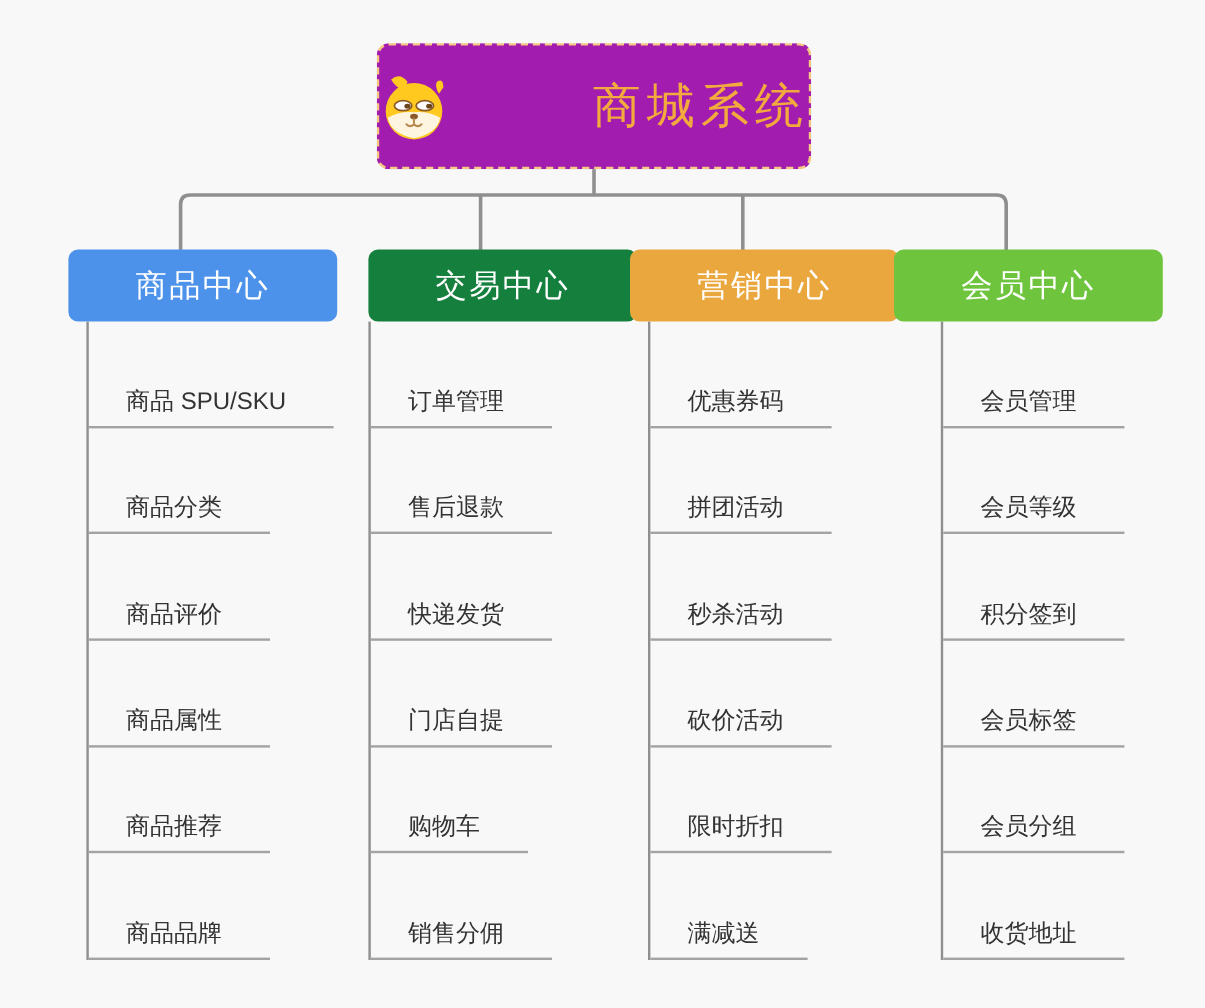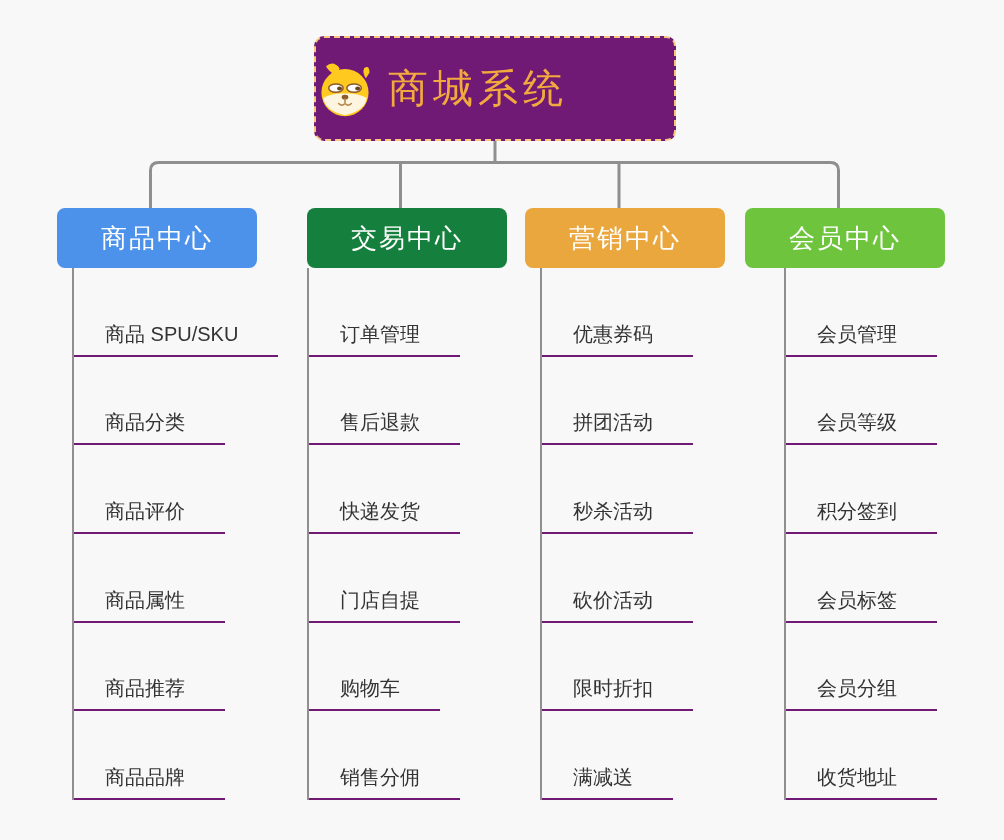--- a/index.html
+++ b/index.html
@@ -11,36 +11,36 @@
   }
   .canvas { position: relative; width: 1004px; height: 840px; }
 
   
   .connectors { position: absolute; left: 0; top: 0; width: 1004px; height: 840px; }
 
   
   .root-node {
     position: absolute; left: 314px; top: 36px;
     width: 362px; height: 105px;
-    background: #701a75;
+    background: #a21caf;
     border: 2px dashed #f6c77f;
     border-radius: 10px;
     box-sizing: border-box;
-    display: flex; align-items: center; justify-content: flex-start;
+    display: flex; align-items: center; justify-content: space-between;
     gap: 14px;
   }
   .root-title {
     font-size: 40px; letter-spacing: 5px;
     color: #f2a93d; white-space: nowrap;
   }
   .root-icon { width: 58px; height: 58px; flex: 0 0 auto; }
 
   
   .branch-box {
-    position: absolute; top: 208px; height: 60px; width: 200px;
+    position: absolute; top: 208px; height: 60px; width: 224px;
     border-radius: 8px;
     display: flex; align-items: center; justify-content: center;
     color: #ffffff; font-size: 26px; letter-spacing: 2px;
     box-sizing: border-box;
   }
   .branch-1 { left: 57px; }
   .branch-2 { left: 307px; }
   .branch-3 { left: 525px; }
   .branch-4 { left: 745px; }
 
@@ -52,21 +52,21 @@
   .leaf-col-1 { left: 72px; }
   .leaf-col-2 { left: 307px; }
   .leaf-col-3 { left: 540px; }
   .leaf-col-4 { left: 760px; margin-left: 24px; }
   .leaf-item {
     box-sizing: border-box;
     height: 88.7px;
     display: flex; align-items: flex-end;
     width: max-content;
     padding: 0 40px 7px 31px;
-    border-bottom: 2px solid #701a75;
+    border-bottom: 2px solid #a3a3a3;
     font-size: 20px; color: #333333;
     white-space: nowrap;
     cursor: default;
   }
 </style>
 </head>
 <body>
 
 <div class="canvas">
 

